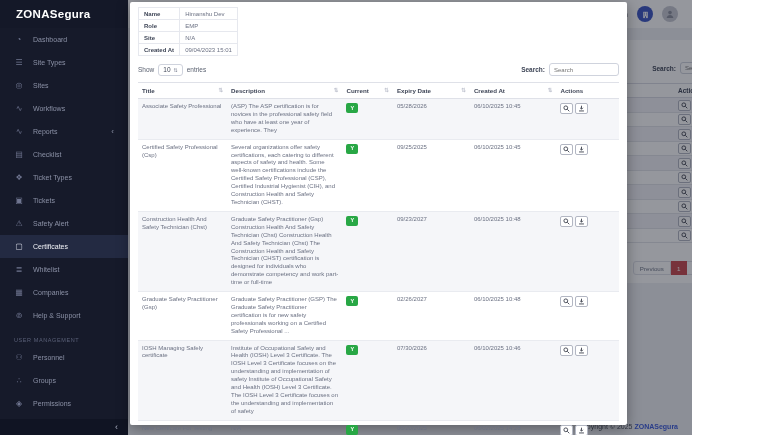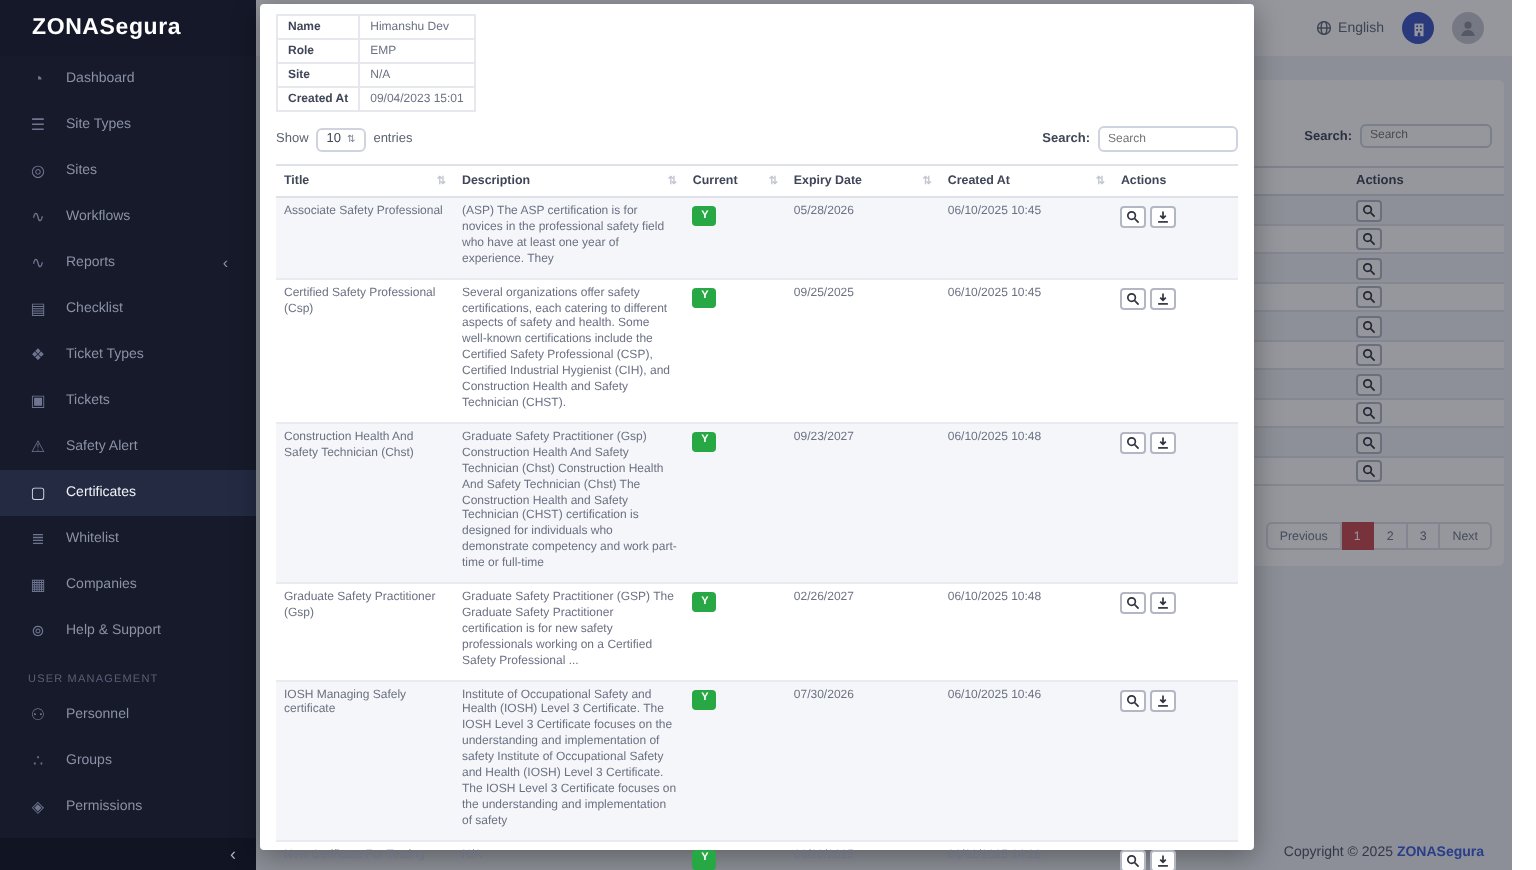--- a/index.html
+++ b/index.html
@@ -1,16 +1,16 @@
 <!DOCTYPE html>
 <html style="--sidebar-bg: #161a2a; --active-item-bg: #232a42; --badge-green: #28a745; --badge-red: #dc3545; --active-page-red: #c9484e; --link-blue: #3b5bdb; --org-logo-blue: #3b55c4;"><head>
 <meta charset="utf-8">
 <style>
   html,body{margin:0;padding:0;}
-  .app{position:relative;width:756px;height:435px;overflow:hidden;
+  .app{position:relative;width:692px;height:435px;overflow:hidden;
        font-family:"Liberation Sans",sans-serif;background:#eef0f4;}
 
   
   .sidebar{position:absolute;left:0;top:0;width:128px;height:435px;background:#161a2a;z-index:60;}
   .logo{height:28px;line-height:28px;padding-left:16px;color:#ffffff;font-size:11.5px;font-weight:bold;letter-spacing:.3px;background:#141828;}
   .side-item{display:flex;align-items:center;gap:9px;padding:7px 14px;color:#8b91a6;font-size:7px;cursor:pointer;}
   .side-item.active{background:#232a42;color:#f2f3f7;}
   .s-icon{width:10px;font-size:8px;color:#6f7590;text-align:center;flex:0 0 auto;}
   .side-item.active .s-icon{color:#d6d9e4;}
   .s-caret{margin-left:auto;font-size:8px;color:#8b91a6;}

